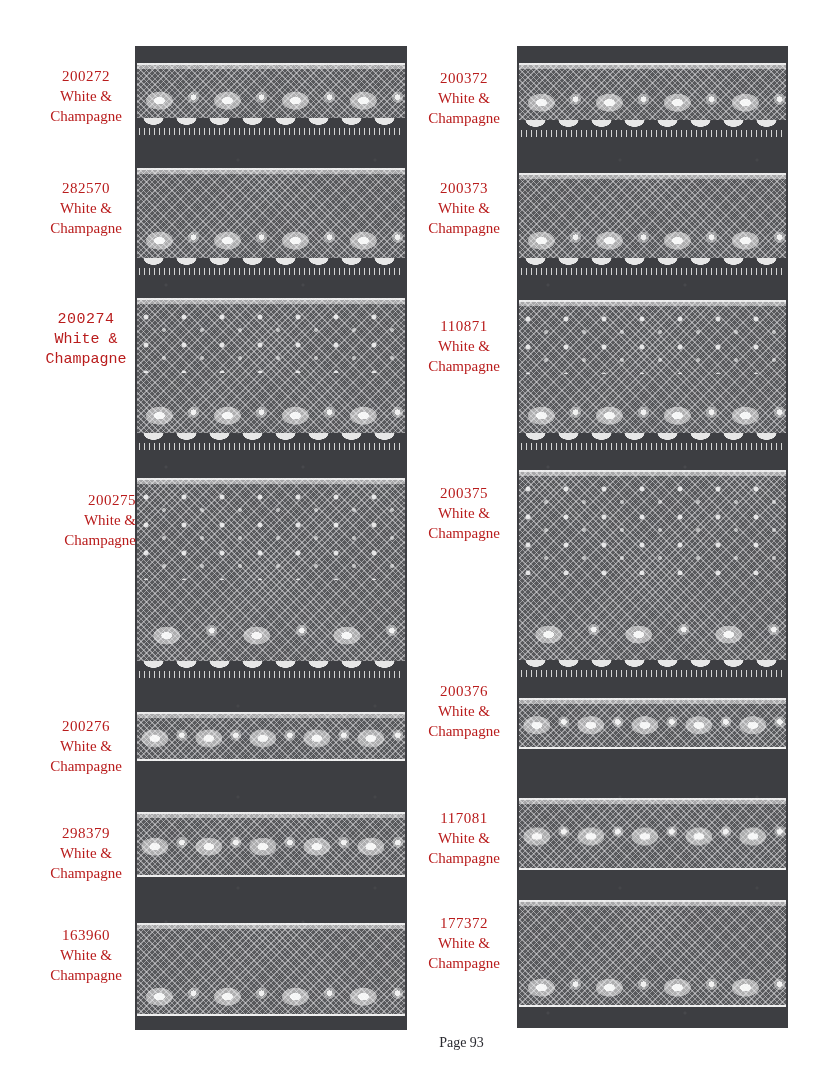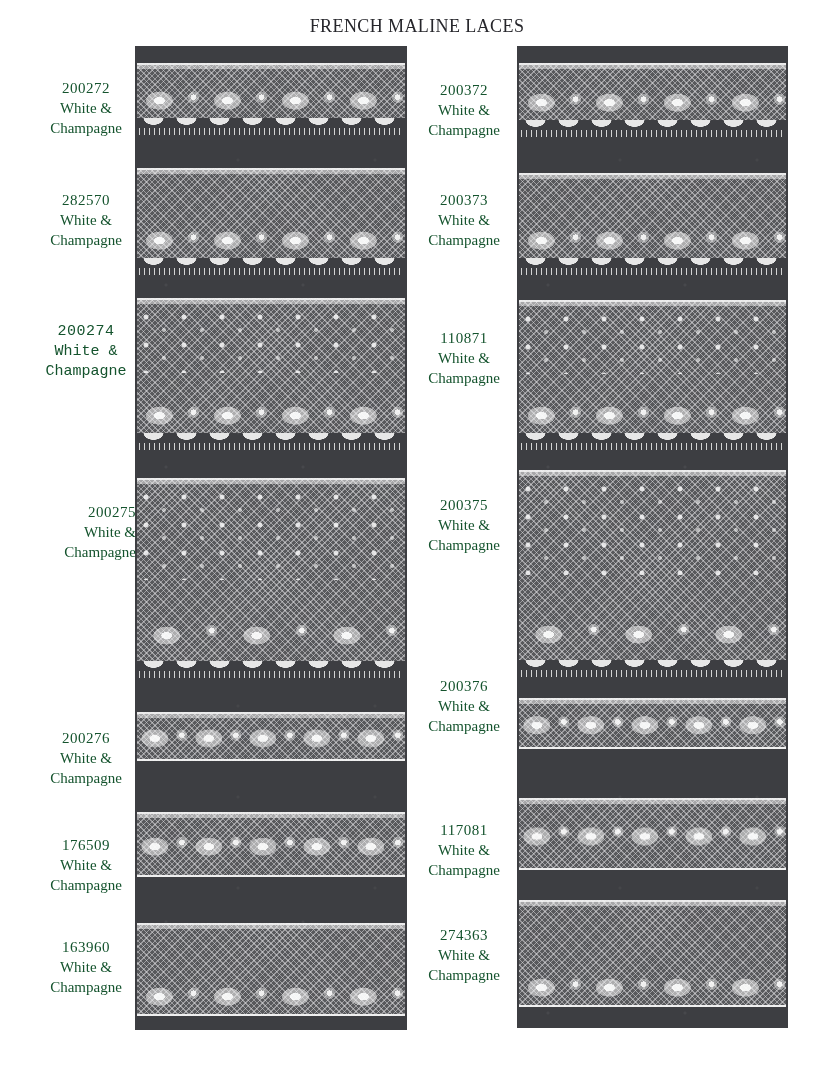--- a/index.html
+++ b/index.html
@@ -71,32 +71,31 @@
   .dotfield {
     position:absolute; left:0; right:0; top:8px; bottom:45%;
     background-image:
       radial-gradient(circle at 9px 9px,  rgba(250,250,250,.85) 0 2px,  transparent 3px),
       radial-gradient(circle at 27px 22px, rgba(250,250,250,.6)  0 1.5px, transparent 2.5px);
     background-size:38px 28px;
   }
   
   .sample-label {
     position:absolute; width:100px; text-align:center;
-    font-size:15px; line-height:20px; color:#14532d;margin-top:12px;
+    font-size:15px; line-height:20px; color:#b91c1c;
   }
   .sample-label .code { letter-spacing:0.5px; }
   .col-left  .sample-label { left:36px; }
   .col-right .sample-label { left:414px; }
 </style>
 </head>
 <body>
 
 <div id="page">
 
-  <div class="page-title">FRENCH MALINE LACES</div>
 
   <div class="strip" id="strip-left">
     <div class="band scalloped" style="top:17px;  height:53px;">
         <div class="motifs"></div>
       </div>
     <div class="band scalloped" style="top:122px; height:88px;">
         <div class="motifs"></div>
       </div>
     <div class="band scalloped" style="top:252px; height:133px;">
         <div class="dotfield"></div>
@@ -163,21 +162,21 @@
       <div class="code">200275</div>
       <div>White &amp;</div>
       <div>Champagne</div>
     </div>
     <div class="sample-label" style="top:716px;">
       <div class="code">200276</div>
       <div>White &amp;</div>
       <div>Champagne</div>
     </div>
     <div class="sample-label" style="top:823px;">
-      <div class="code">176509</div>
+      <div class="code">298379</div>
       <div>White &amp;</div>
       <div>Champagne</div>
     </div>
     <div class="sample-label" style="top:925px;">
       <div class="code">163960</div>
       <div>White &amp;</div>
       <div>Champagne</div>
     </div>
   </div>
 
@@ -195,31 +194,32 @@
     <div class="sample-label" style="top:316px;">
       <div class="code">110871</div>
       <div>White &amp;</div>
       <div>Champagne</div>
     </div>
     <div class="sample-label" style="top:483px;">
       <div class="code">200375</div>
       <div>White &amp;</div>
       <div>Champagne</div>
     </div>
-    <div class="sample-label" style="top:664px;">
+    <div class="sample-label" style="top:681px;">
       <div class="code">200376</div>
       <div>White &amp;</div>
       <div>Champagne</div>
     </div>
     <div class="sample-label" style="top:808px;">
       <div class="code">117081</div>
       <div>White &amp;</div>
       <div>Champagne</div>
     </div>
     <div class="sample-label" style="top:913px;">
-      <div class="code">274363</div>
-      <div>White &amp;</div>
-      <div>Champagne</div>
-    </div>
-  </div>
-
+      <div class="code">177372</div>
+      <div>White &amp;</div>
+      <div>Champagne</div>
+    </div>
+  </div>
+
+  <div class="page-footer">Page 93</div>
 
 </div>
 
 </body></html>

